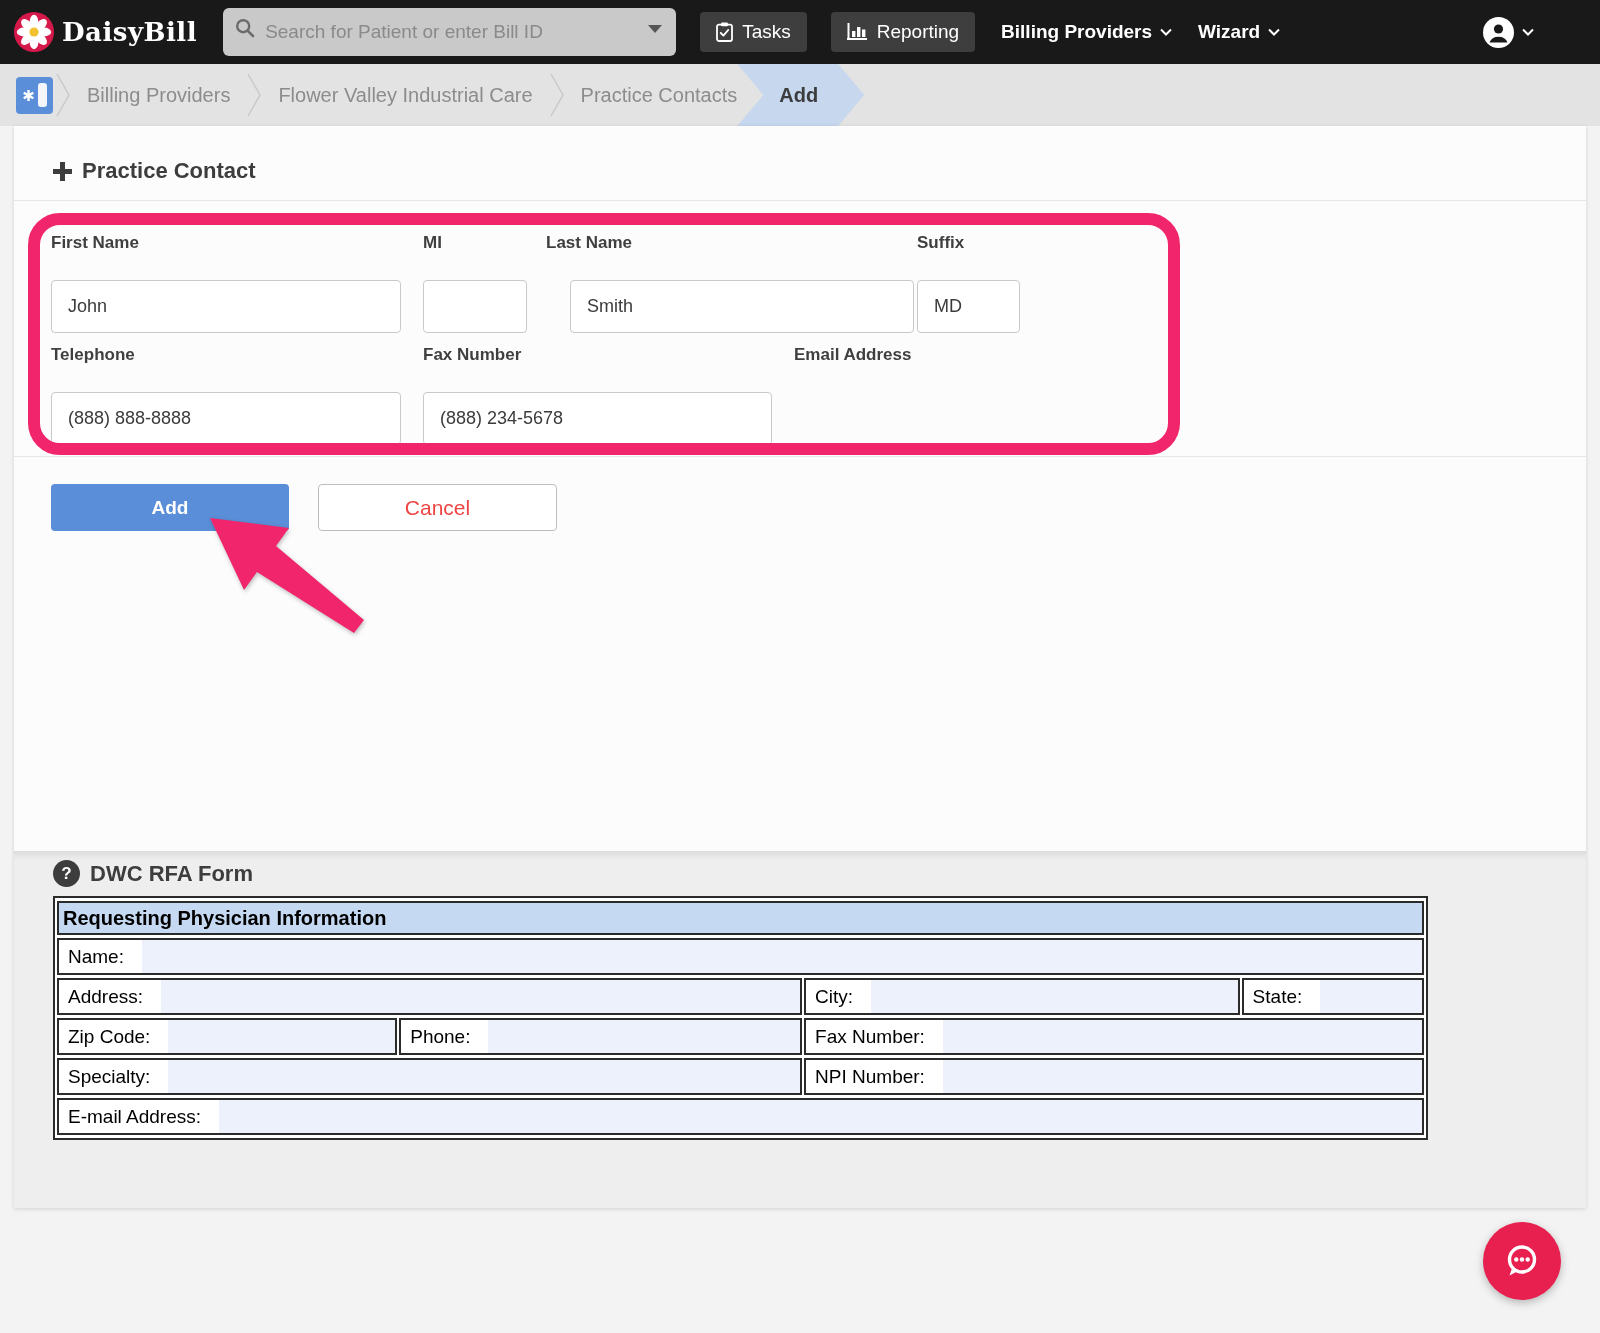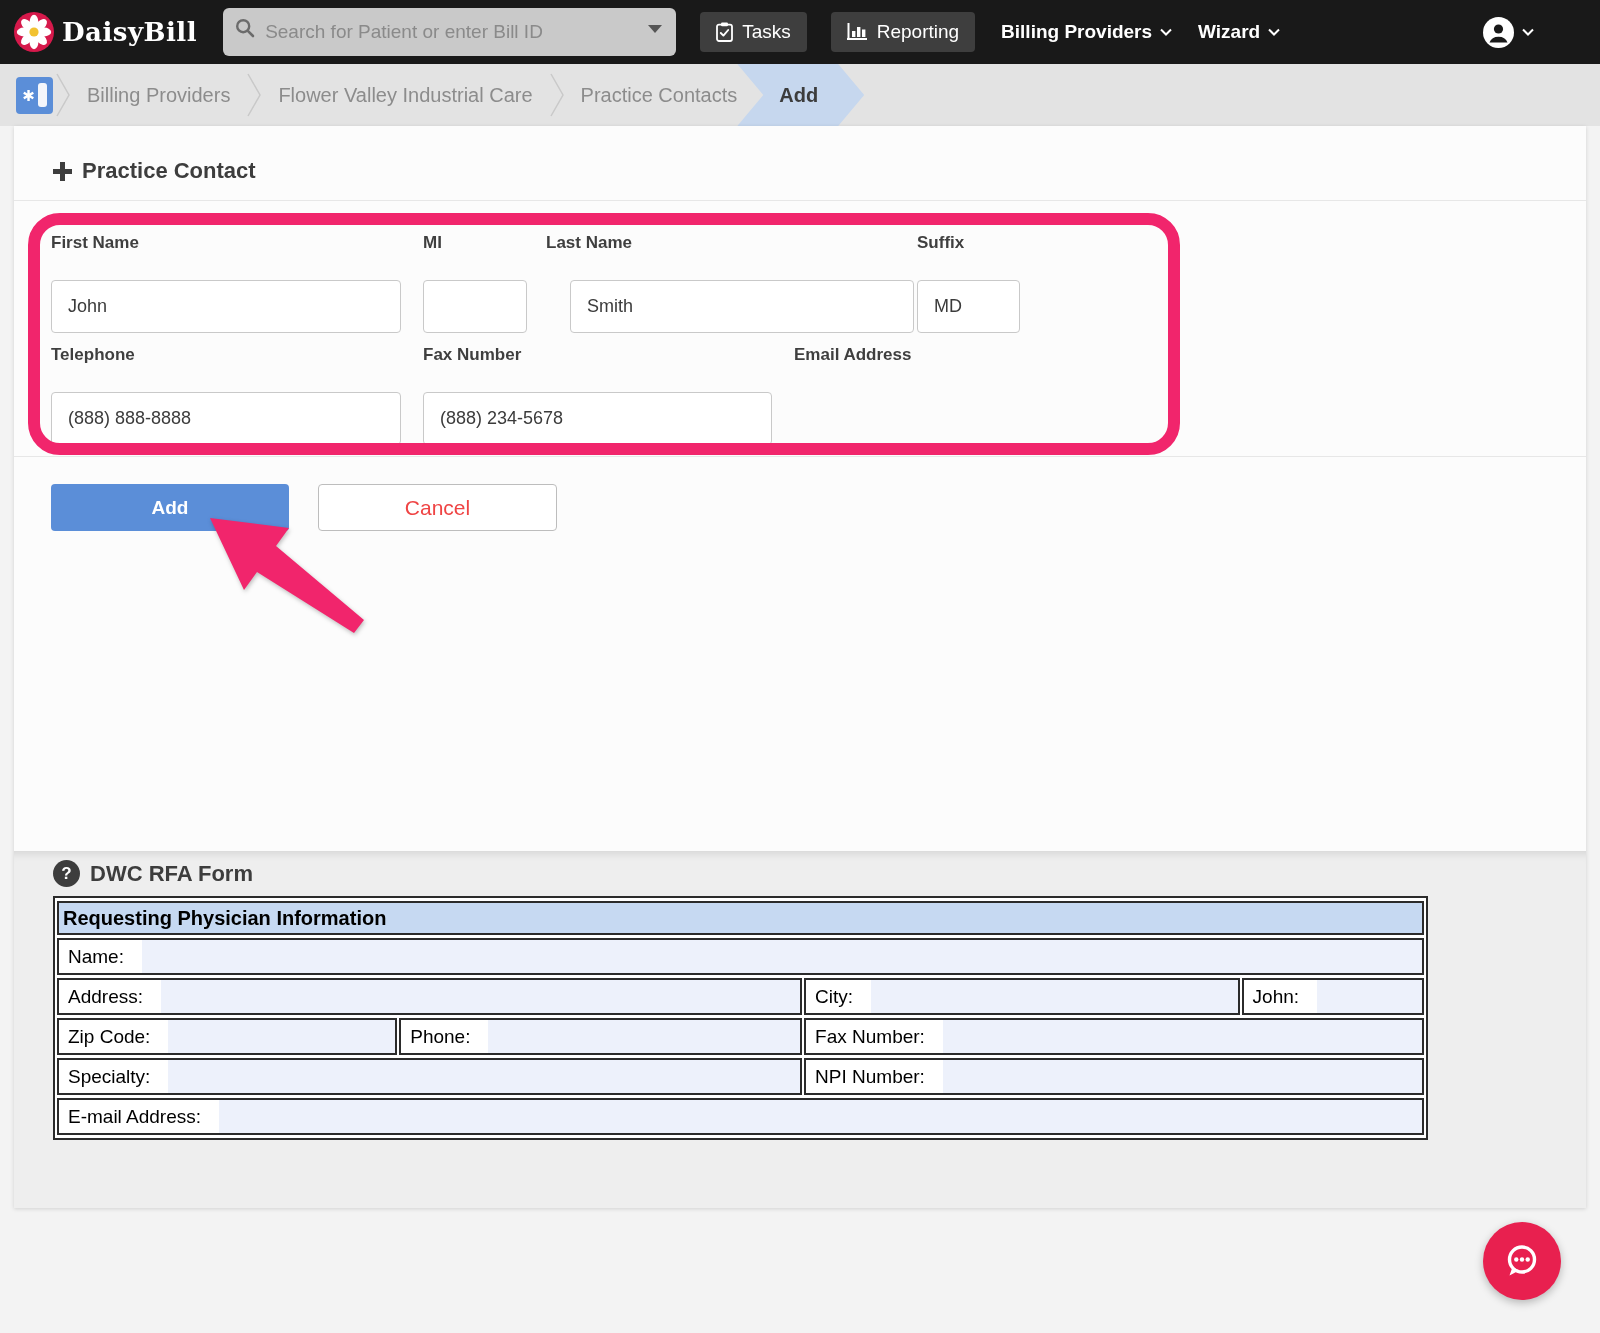--- a/index.html
+++ b/index.html
@@ -239,21 +239,21 @@
       <tr>
         <td colspan="4">
           <span class="lbl">Name:</span></td>
       </tr>
       <tr>
         <td colspan="2">
           <span class="lbl">Address:</span></td>
         <td>
           <span class="lbl">City:</span></td>
         <td>
-          <span class="lbl">John:</span></td>
+          <span class="lbl">State:</span></td>
       </tr>
       <tr>
         <td>
           <span class="lbl">Zip Code:</span></td>
         <td>
           <span class="lbl">Phone:</span></td>
         <td colspan="2">
           <span class="lbl">Fax Number:</span></td>
       </tr>
       <tr>

